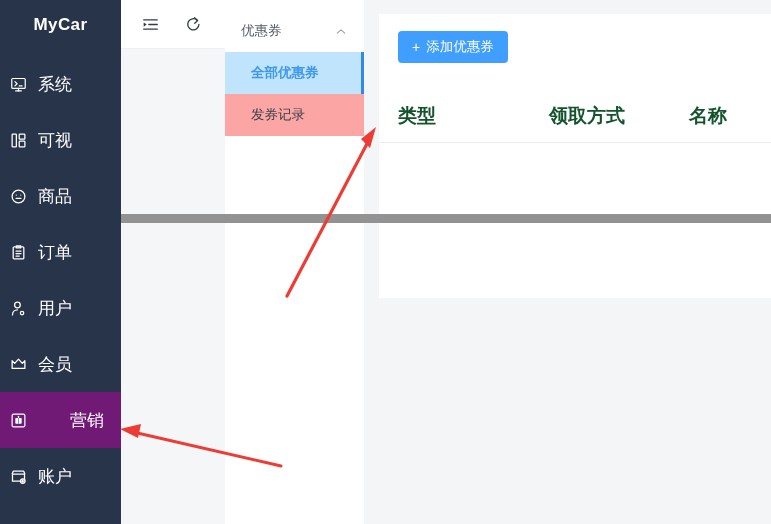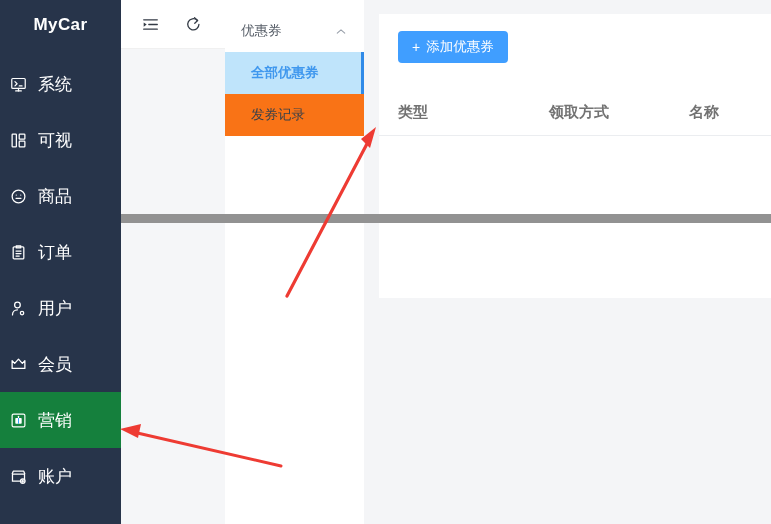--- a/index.html
+++ b/index.html
@@ -41,21 +41,21 @@
   .nav-item {
     height: 56px;
     display: flex;
     align-items: center;
     padding-left: 9px;
     color: #ffffff;
     font-size: 17px;
     cursor: pointer;
     user-select: none;
   }
-  .nav-item.active { background: #15803d; }
+  .nav-item.active { background: #701a75; gap: 32px; }
   .nav-icon {
     width: 18px; height: 18px;
     margin-right: 11px;
     display: inline-flex;
     align-items: center;
     justify-content: center;
     flex: none;
   }
   .nav-icon svg { display: block; }
   .nav-label { line-height: 1; }
@@ -136,21 +136,21 @@
     color: #4098ee;
     font-weight: bold;
   }
   .sub-item.selected::after {
     content: "";
     position: absolute;
     right: 0; top: 0;
     width: 3px; height: 100%;
     background: #2f8ae8;
   }
-  .sub-item.soft { background: #f97316; }
+  .sub-item.soft { background: #fca5a5; }
 
   
   .content-area {
     flex: 1;
     min-width: 0;
     background: #f4f5f7;
     padding: 14px 0 0 15px;
     display: flex;
     flex-direction: column;
     overflow: hidden;
@@ -186,22 +186,22 @@
     margin-left: -19px;
     position: relative;
   }
   table.data-table {
     width: 640px;
     border-collapse: collapse;
     table-layout: fixed;
   }
   table.data-table th {
     text-align: left;
-    font-size: 15px;
-    color: #737373;
+    font-size: 19px;
+    color: #14532d;
     font-weight: bold;
     padding: 13px 0 13px 0;
     border-bottom: 1px solid #ebedf0;
     white-space: nowrap;
   }
   .col-pad { padding-left: 19px !important; }
 
   .hscroll {
     position: absolute;
     left: 17px;

